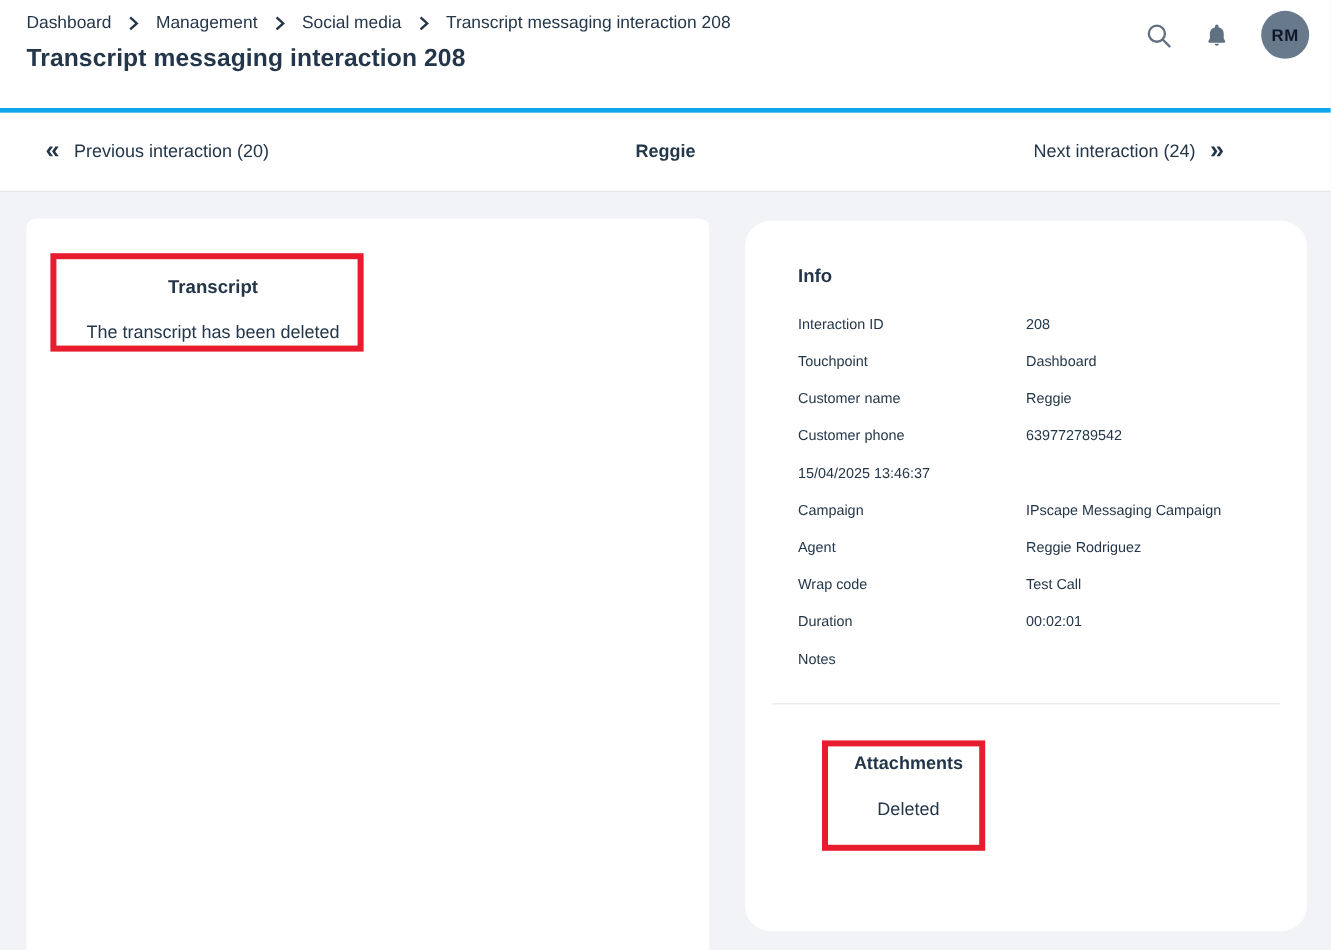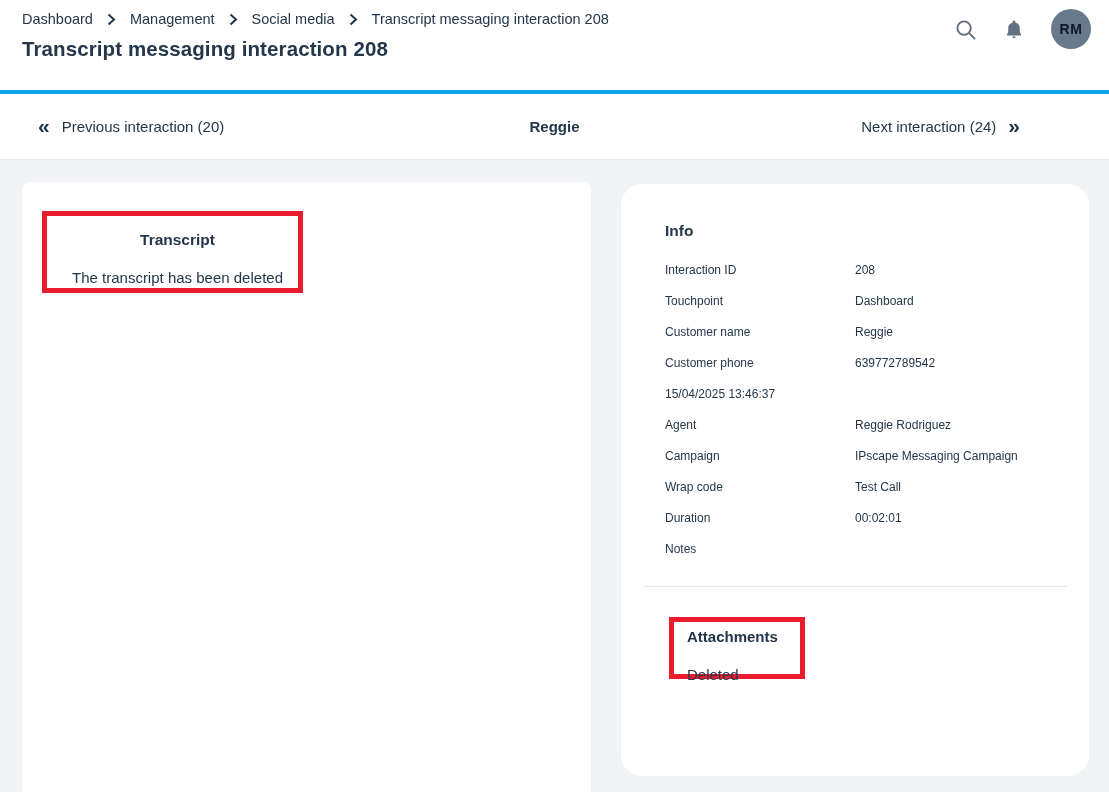--- a/index.html
+++ b/index.html
@@ -103,24 +103,25 @@
   .info-section { padding: 37px 22px 0 22px; }
   .info-section .panel-heading { margin-bottom: 20px; }
   .info-row { display: flex; margin-bottom: 10px; font-size: 12px; line-height: 21px; }
   .info-label { flex: 0 0 190px; }
   .info-value { width: 170px; }
 
   .divider { border: none; border-top: 1px solid #e4e7ea; margin-top: 26px; }
 
   .attachments-section { padding: 30px 22px 0 22px; }
   .attachments-box {
-    margin-left: 4px;
+    margin-left: 20px;
     width: 136px;
-    height: 62px;
+    height: 92px;
     padding: 5px 5px 0 13px;
+    text-align: center;
   }
   .attachments-box .panel-heading { font-size: 15px; }
   .attachments-box .panel-message { margin-top: 20px; font-size: 15px; line-height: 18px; }
 </style>
 </head>
 <body>
 
 <header class="app-header">
   <nav class="breadcrumb">
     <span class="crumb">Dashboard</span>
@@ -201,26 +202,26 @@
         <span class="info-value">Reggie</span>
       </div>
       <div class="info-row">
         <span class="info-label">Customer phone</span>
         <span class="info-value">639772789542</span>
       </div>
       <div class="info-row">
         <span class="info-value">15/04/2025 13:46:37</span>
       </div>
       <div class="info-row">
+        <span class="info-label">Campaign</span>
+        <span class="info-value">IPscape Messaging Campaign</span>
+      </div>
+      <div class="info-row">
         <span class="info-label">Agent</span>
         <span class="info-value">Reggie Rodriguez</span>
-      </div>
-      <div class="info-row">
-        <span class="info-label">Campaign</span>
-        <span class="info-value">IPscape Messaging Campaign</span>
       </div>
       <div class="info-row">
         <span class="info-label">Wrap code</span>
         <span class="info-value">Test Call</span>
       </div>
       <div class="info-row">
         <span class="info-label">Duration</span>
         <span class="info-value">00:02:01</span>
       </div>
       <div class="info-row">

